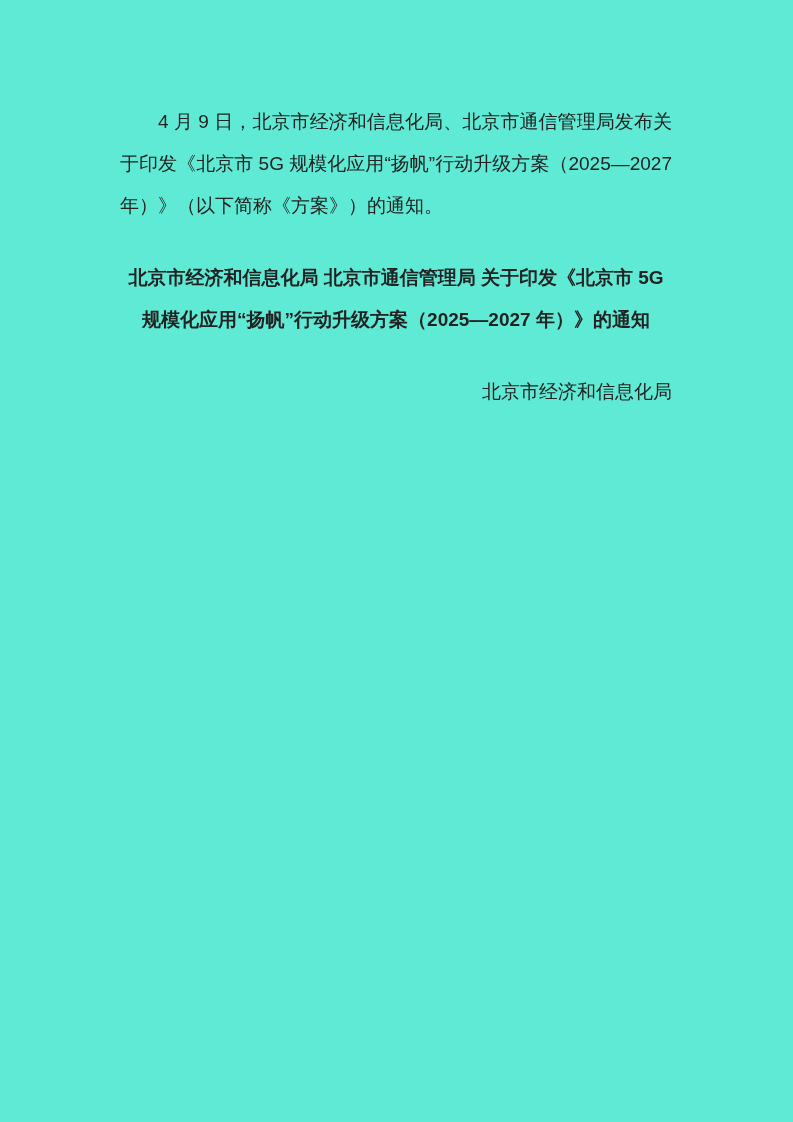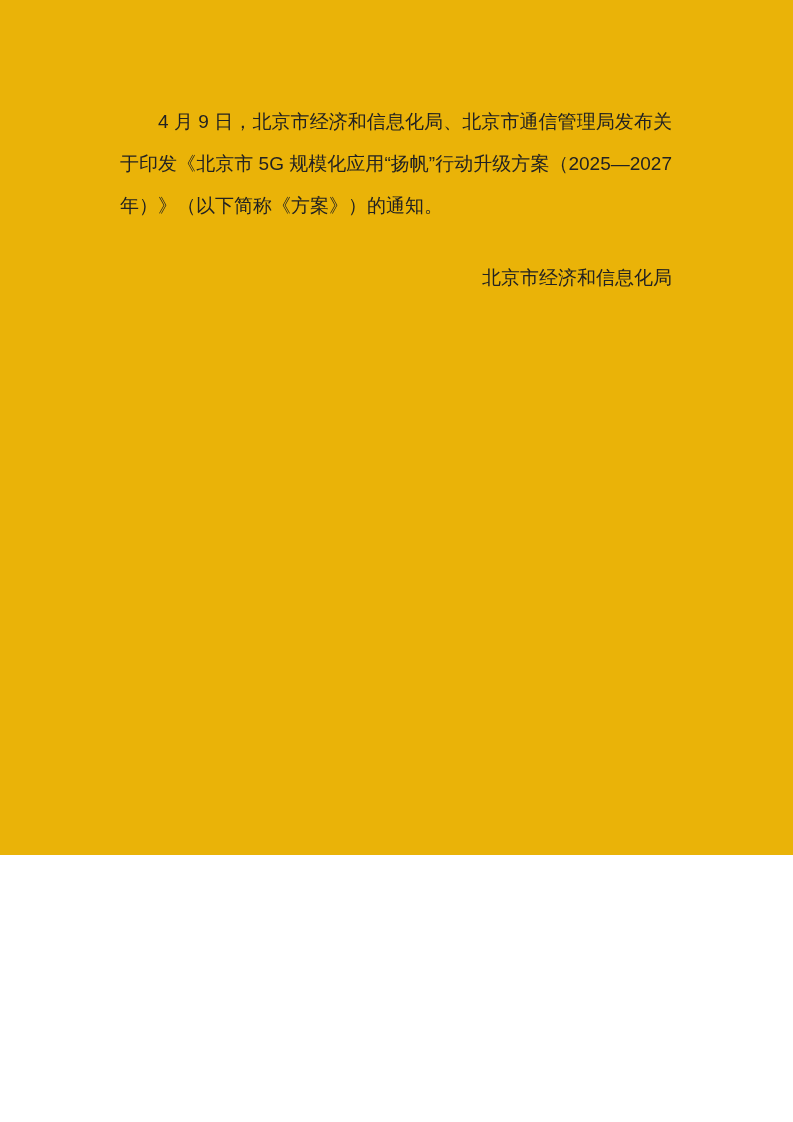--- a/index.html
+++ b/index.html
@@ -9,22 +9,22 @@
   }
   body {
     width: 793px;
     height: 1122px;
     overflow: hidden;
     position: relative;
   }
   .page {
     box-sizing: border-box;
     width: 793px;
-    height: 855px;
-    background: #eab308;
+    height: 1122px;
+    background: #5eead4;
     padding: 101px 121px 0 120px;
     font-family: "Liberation Sans", "DejaVu Sans", sans-serif;
     font-size: 19px;
     line-height: 42px;
     color: #222222;
   }
   .para {
     margin: 0 0 30px 0;
     text-indent: 2em;
     text-align: justify;
@@ -44,17 +44,18 @@
   }
 </style>
 </head>
 <body>
 
 <div class="page">
   <p class="para">4 月 9 日，北京市经济和信息化局、北京市通信管理局发布关于印发《北京市 5G 规模化应用“扬帆”行动升级方案（2025—2027 年）》（以下简称《方案》）的通知。</p>
 
 
 
+  <p class="notice-title">北京市经济和信息化局 北京市通信管理局 关于印发《北京市 5G 规模化应用“扬帆”行动升级方案（2025—2027 年）》的通知</p>
 
 
 
   <p class="para signature">北京市经济和信息化局</p>
 </div>
 
 </body></html>

